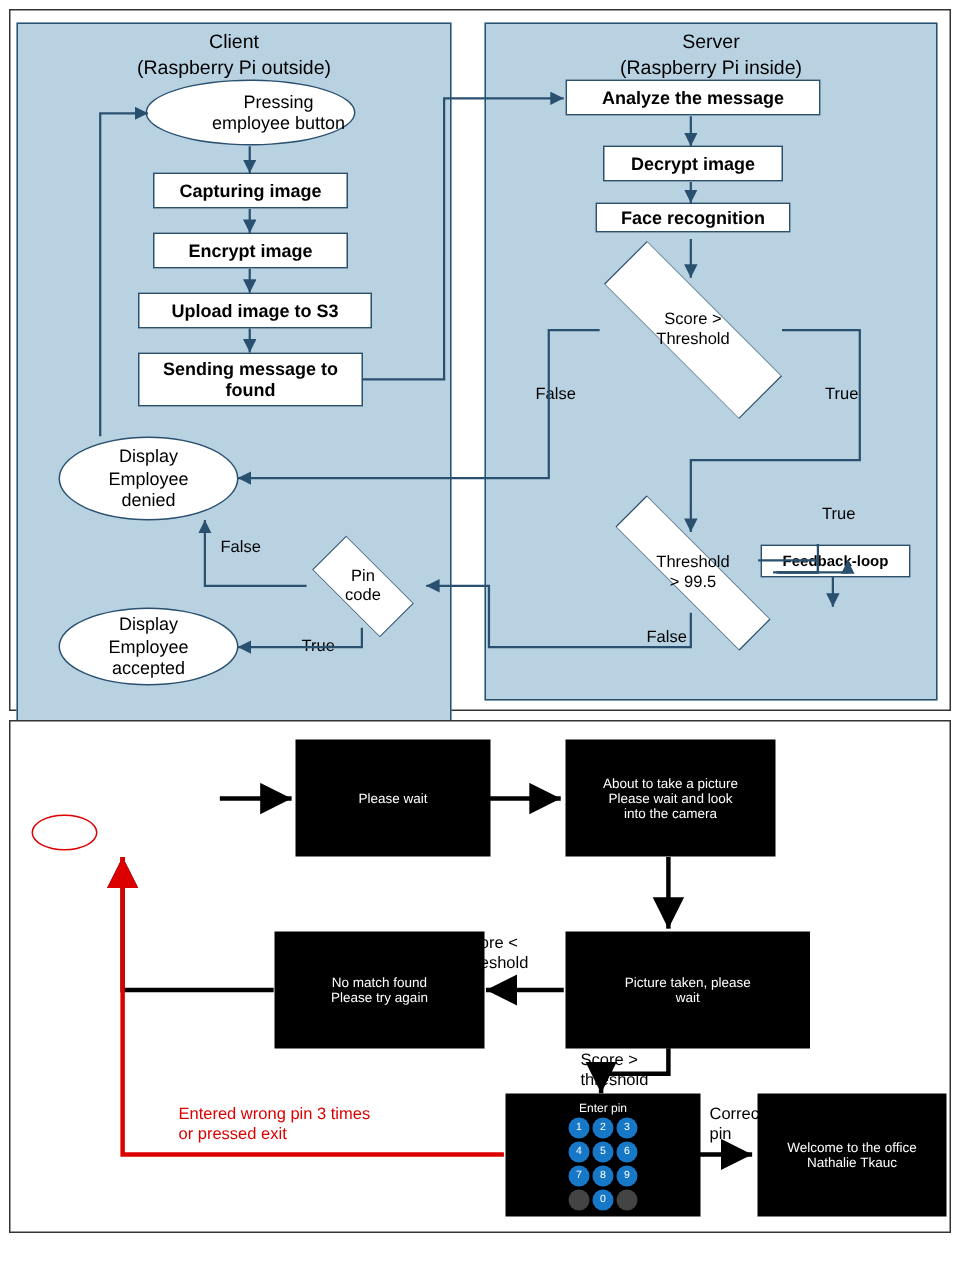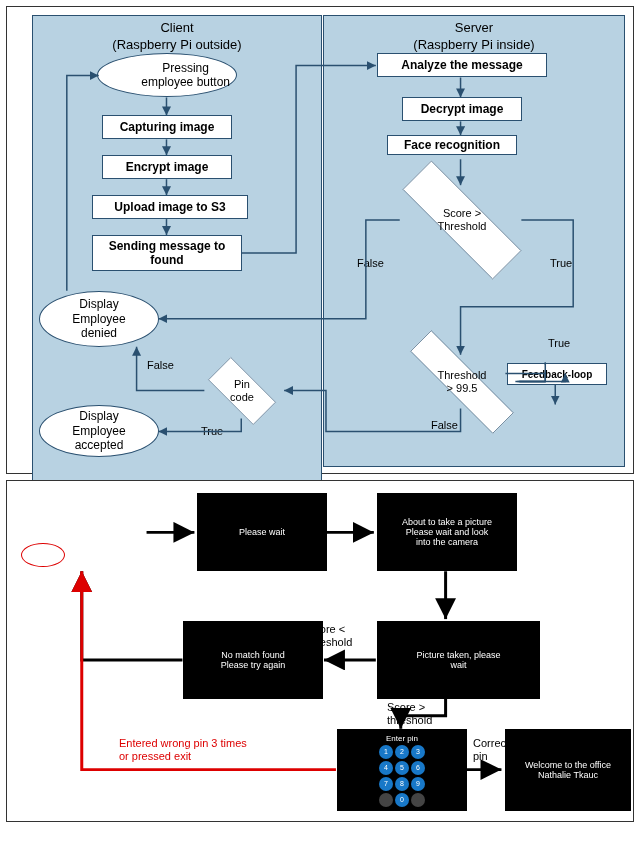--- a/index.html
+++ b/index.html
@@ -144,21 +144,21 @@
     border: 1.5px solid #d00;
     border-radius: 50%;
     background: transparent;
   }
 </style>
 </head>
 <body>
 
 <div class="figure fig1">
 
-  <div class="panel" style="left:25px; top:8px; width:290px; height:505px;">
+  <div class="panel" style="left:4px; top:8px; width:290px; height:505px;">
     <div class="panel-title" style="white-space:pre-line;">Client
 (Raspberry Pi outside)</div>
   </div>
 
   <div class="panel" style="left:316px; top:8px; width:302px; height:452px;">
     <div class="panel-title" style="white-space:pre-line;">Server
 (Raspberry Pi inside)</div>
   </div>
 
   <div class="node ellipse" style="left:90px; top:46px; width:140px; height:44px;justify-content:flex-end;">
@@ -195,21 +195,21 @@
     <div class="diamond-text" style="white-space:pre-line;">Pin
 code</div>
   </div>
 
   <div class="node rect" style="left:370px; top:46px; width:170px; height:24px;">
       <span>Analyze the message</span>
     </div>
   <div class="node rect" style="left:395px; top:90px; width:120px; height:24px;">
       <span>Decrypt image</span>
     </div>
-  <div class="node rect" style="left:380px; top:128px; width:130px; height:20px;">
+  <div class="node rect" style="left:390px; top:128px; width:130px; height:20px;">
       <span>Face recognition</span>
     </div>
 
   <div class="node diamond widedia" style="left:380px; top:168px; width:150px; height:90px;">
     <div class="diamond-shape"></div>
     <div class="diamond-text" style="white-space:pre-line;">Score &gt;
 Threshold</div>
   </div>
 
   <div class="node diamond widedia2" style="left:390px; top:340px; width:130px; height:70px;">

